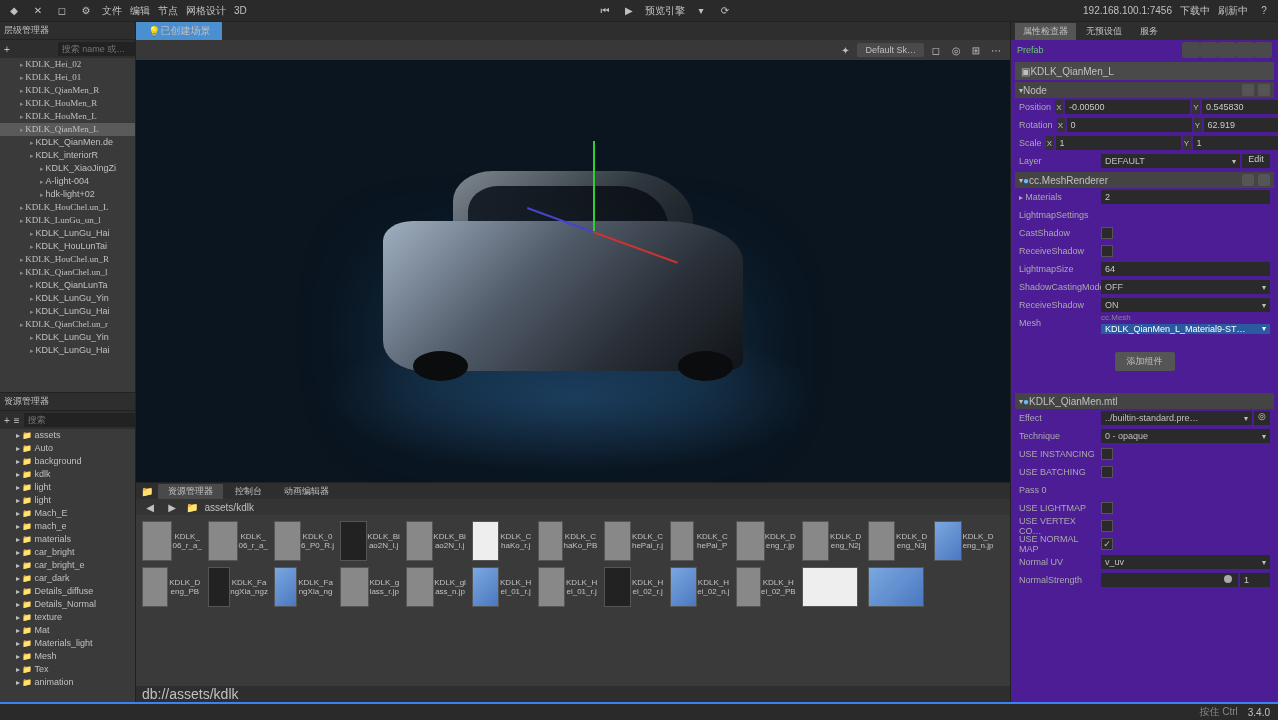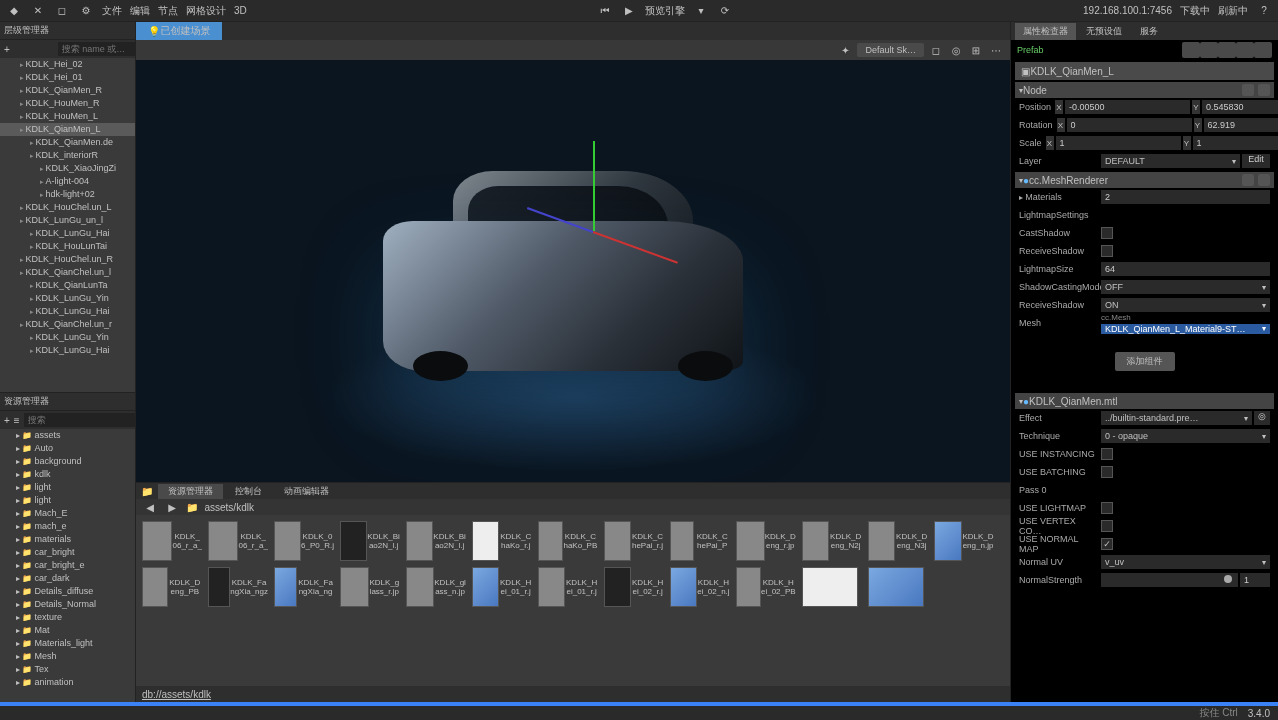--- a/index.html
+++ b/index.html
@@ -10,21 +10,21 @@
 .topbar .right { margin-left: auto; }
 .icon-btn { width: 16px; height: 16px; display: inline-flex; align-items: center; justify-content: center; cursor: pointer; }
 .main { flex: 1; display: flex; overflow: hidden; }
 .left-panel { width: 136px; display: flex; flex-direction: column; background: #3a3a3a; border-right: 1px solid #222; }
 .panel-header { height: 18px; background: #2e2e2e; display: flex; align-items: center; padding: 0 4px; font-size: 9px; border-bottom: 1px solid #222; }
 .scene-tree { flex: 0 0 370px; overflow: hidden; }
 .tree-search { height: 18px; background: #2e2e2e; display: flex; align-items: center; padding: 0 4px; gap: 4px; }
 .tree-search input { flex: 1; background: #222; border: none; color: #aaa; height: 14px; padding: 0 4px; font-size: 9px; margin-left: 44px; }
 .tree-list { overflow-y: auto; height: 330px; }
 .tree-item { height: 13px; padding: 1px 4px 1px 12px; font-size: 9px; white-space: nowrap; overflow: hidden; cursor: pointer; }
-.tree-item.indent1 { padding-left: 20px; }
+.tree-item.indent1 { padding-left: 20px; font-family: Liberation Serif, serif; }
 .tree-item.indent2 { padding-left: 30px; }
 .tree-item.indent3 { padding-left: 40px; }
 .tree-item.selected { background: #5a5a5a; }
 .tree-item::before { content: "▸ "; font-size: 7px; color: #888; }
 .assets-panel { flex: 1; display: flex; flex-direction: column; border-top: 1px solid #222; }
 .assets-toolbar { height: 18px; background: #2e2e2e; display: flex; align-items: center; padding: 0 4px; gap: 4px; }
 .assets-toolbar input { flex: 1; background: #222; border: none; color: #aaa; height: 14px; padding: 0 4px; font-size: 9px; }
 .folder-list { overflow-y: auto; flex: 1; }
 .folder-item { height: 13px; padding: 1px 4px 1px 16px; font-size: 9px; white-space: nowrap; cursor: pointer; }
 .folder-item::before { content: "▸ 📁 "; font-size: 8px; }
@@ -52,22 +52,22 @@
 .ab-tab.active { background: #4a4a4a; }
 .ab-path { height: 16px; background: #343434; display: flex; align-items: center; padding: 0 6px; gap: 6px; font-size: 9px; }
 .ab-path .folder { color: #e0b050; }
 .ab-grid { flex: 1; padding: 6px; display: flex; flex-wrap: wrap; gap: 6px; align-content: flex-start; overflow-y: auto; }
 .ab-item { width: 60px; display: flex; flex-direction: row; align-items: center; cursor: pointer; }
 .ab-thumb { width: 56px; height: 40px; background: #888; border: 1px solid #555; }
 .ab-thumb.blue { background: linear-gradient(135deg, #7aa8e0, #4a78c0); }
 .ab-thumb.dark { background: #222; }
 .ab-thumb.white { background: #eee; }
 .ab-label { font-size: 8px; text-align: center; margin-top: 2px; line-height: 1.1; height: 18px; overflow: hidden; word-break: break-all; }
-.ab-footer { height: 16px; background: #2e2e2e; display: flex; align-items: center; padding: 0 6px; font-size: 10px; text-decoration: underline; }
-.right-panel { width: 268px; background: #000000; border-left: 1px solid #222; display: flex; flex-direction: column; overflow: hidden; }
+.ab-footer { height: 16px; background: #2e2e2e; display: flex; align-items: center; padding: 0 6px; font-size: 14px; }
+.right-panel { width: 268px; background: #4c1d95; border-left: 1px solid #222; display: flex; flex-direction: column; overflow: hidden; }
 .rp-tabs { height: 18px; background: #2e2e2e; display: flex; align-items: center; gap: 2px; padding: 0 4px; }
 .rp-tab { padding: 2px 8px; font-size: 9px; cursor: pointer; }
 .rp-tab.active { background: #555; }
 .rp-toolbar { height: 20px; display: flex; align-items: center; padding: 0 6px; }
 .rp-toolbar .pf { color: #6c6; font-size: 9px; }
 .rp-toolbar .spacer { flex: 1; }
 .rp-toolbar .tb { width: 18px; height: 16px; background: #4a4a4a; border-radius: 2px; cursor: pointer; }
 .rp-name { height: 18px; background: #4a4a4a; margin: 2px 4px; display: flex; align-items: center; padding: 0 6px; font-size: 9px; }
 .rp-body { flex: 1; overflow-y: auto; padding: 0 4px; }
 .comp { margin-bottom: 2px; }
@@ -82,21 +82,21 @@
 .prop-val .xyz { display: flex; flex: 1; gap: 2px; }
 .prop-val .xyz .lab { width: 8px; background: #333; display: flex; align-items: center; justify-content: center; font-size: 8px; }
 .checkbox { width: 12px; height: 12px; background: #2a2a2a; border: 1px solid #555; cursor: pointer; }
 .checkbox.on::after { content: "✓"; font-size: 9px; display: block; line-height: 10px; text-align: center; }
 .select-fld { flex: 1; background: #2a2a2a; height: 14px; padding: 0 4px; font-size: 9px; display: flex; align-items: center; cursor: pointer; }
 .select-fld::after { content: "▾"; margin-left: auto; font-size: 8px; }
 .select-fld.blue { background: #2a5aa0; color: #fff; }
 .btn { background: #555; padding: 3px 12px; font-size: 9px; border-radius: 2px; cursor: pointer; display: inline-block; margin: 20px auto; }
 .center-btn { text-align: center; }
 .sub-section::before { content: "▸ "; font-size: 8px; }
-.bottom-bar { height: 18px; background: #2a2a2a; display: flex; align-items: center; padding: 0 8px; justify-content: flex-end; font-size: 9px; border-top: 4px solid #3b82f6; gap: 10px; }
+.bottom-bar { height: 18px; background: #2a2a2a; display: flex; align-items: center; padding: 0 8px; justify-content: flex-end; font-size: 9px; border-top: 2px solid #3b82f6; gap: 10px; }
 .bot-dim { color: #888; }
 </style>
 </head>
 <body>
 
 <div class="topbar">
   <div class="left">
     <span class="icon-btn">◆</span>
     <span class="icon-btn">✕</span>
     <span class="icon-btn">◻</span>

